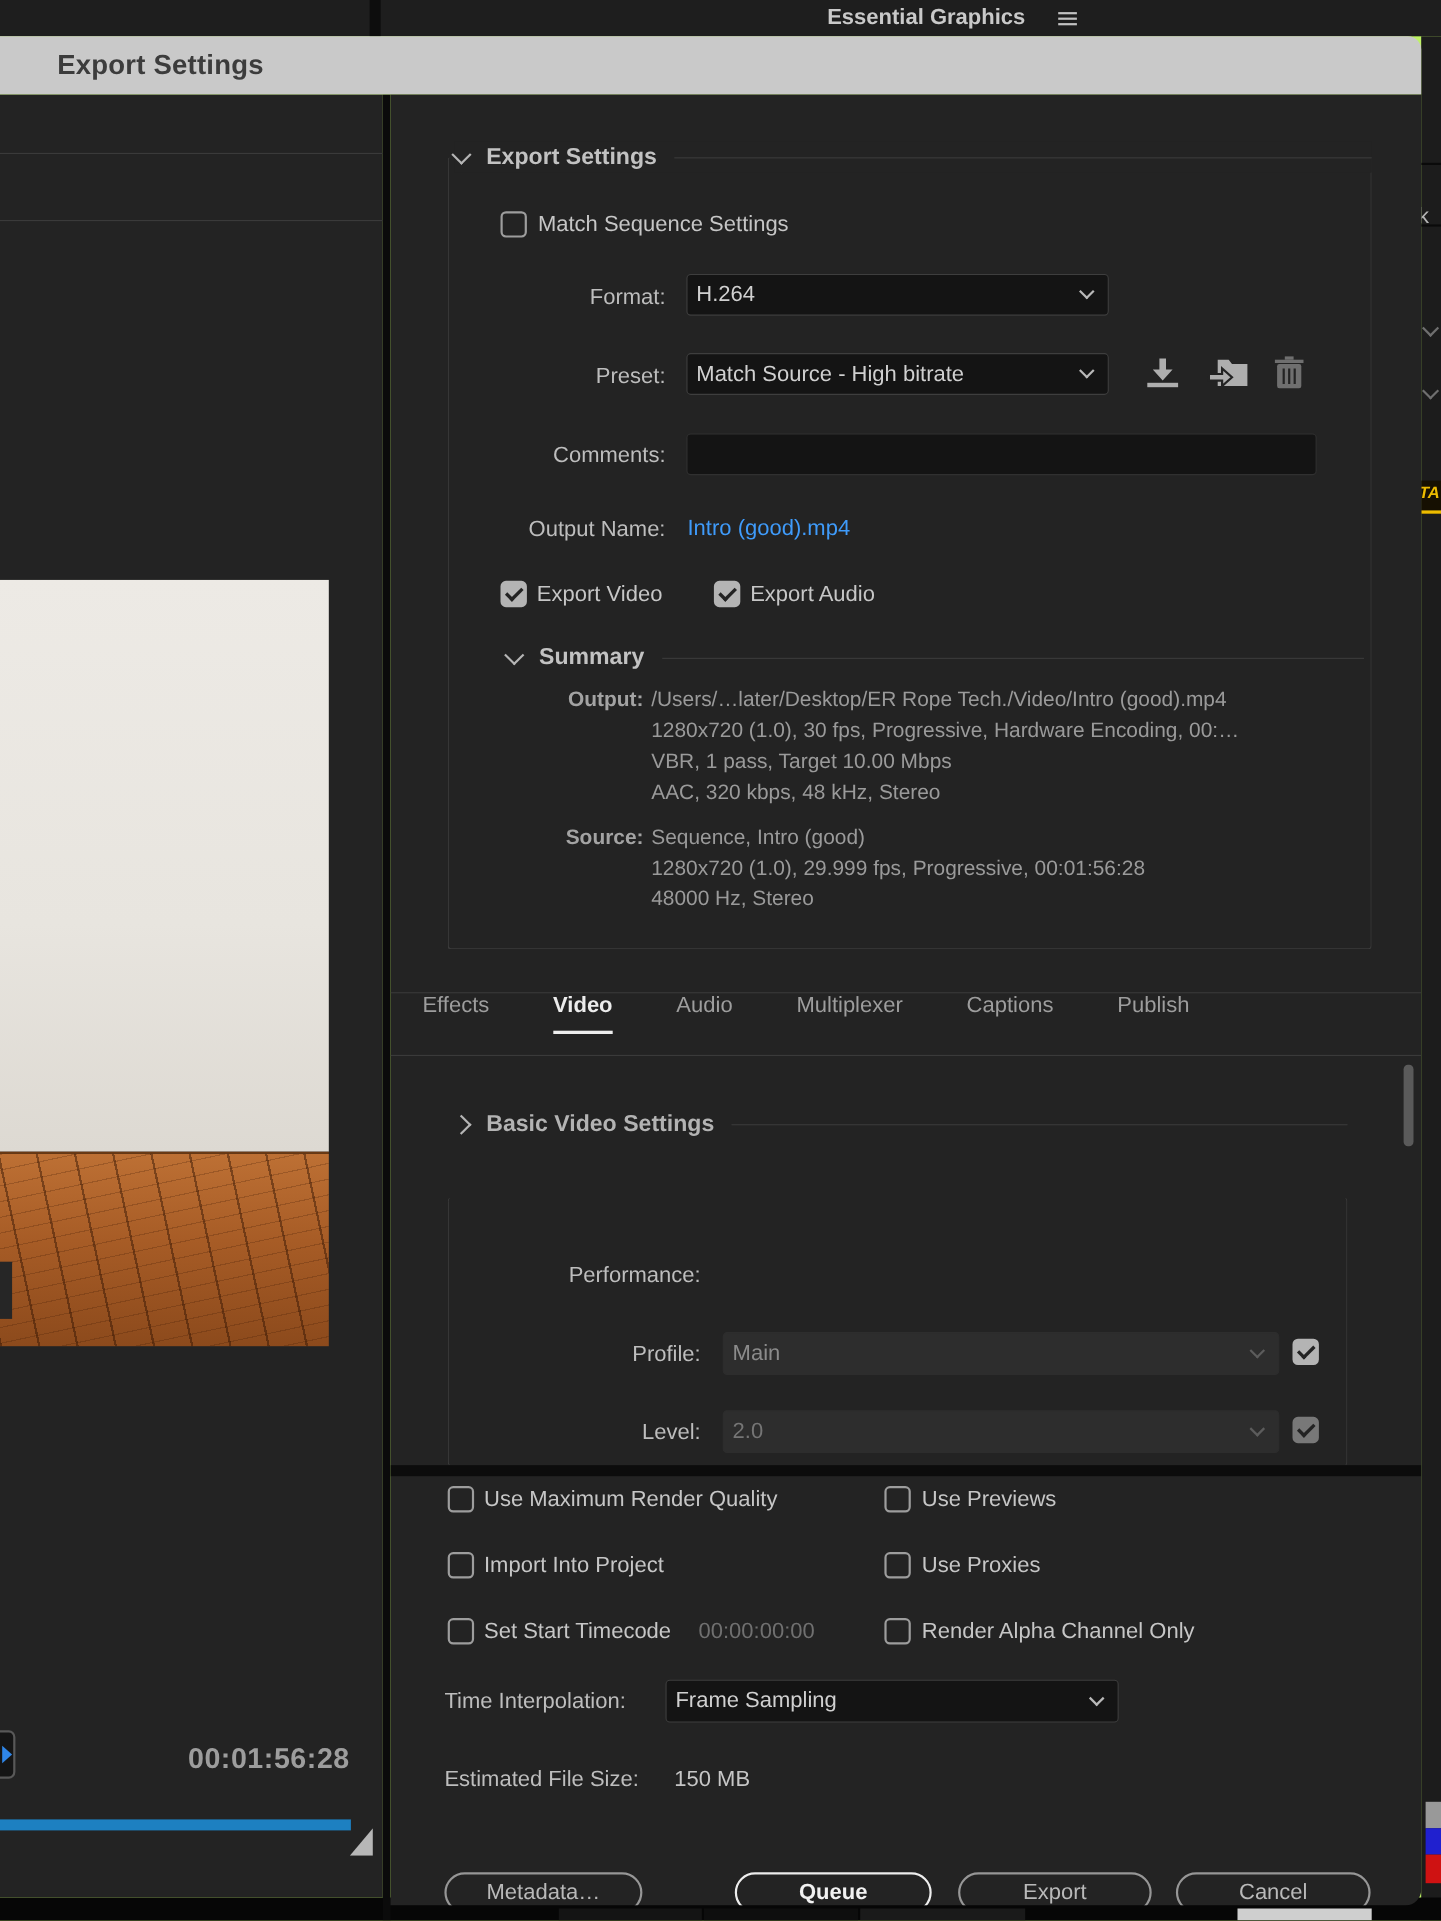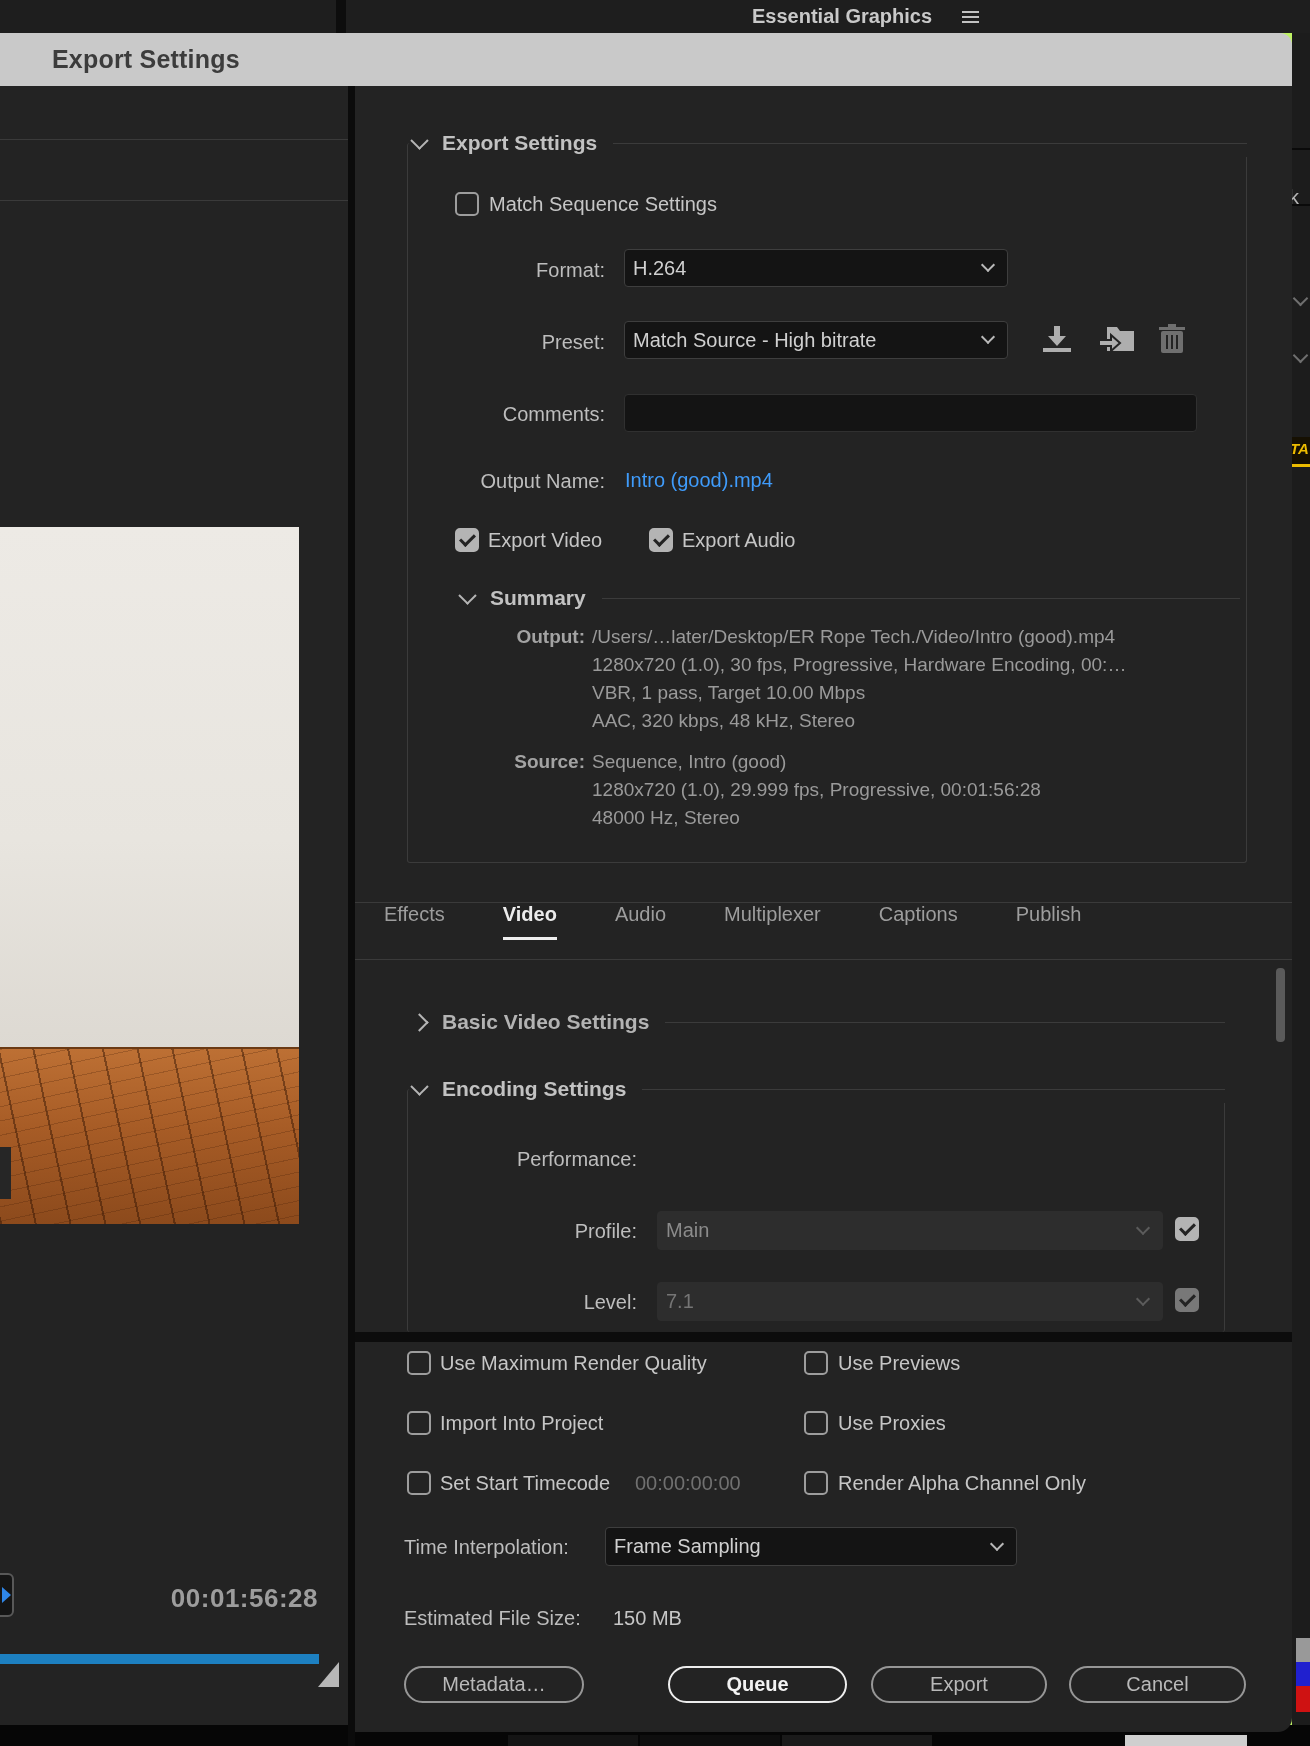--- a/index.html
+++ b/index.html
@@ -80,21 +80,21 @@
   .tabbar { position:absolute; left:0; top:816px; width:937px; height:58px; border-top:1px solid #3a3a3a; border-bottom:1px solid #3a3a3a; display:flex; align-items:flex-start; gap:58px; padding-left:29px; }
   .tab { color:#9d9d9d; font-size:20px; position:relative; white-space:nowrap; }
   .tab.active { color:#ececec; font-weight:700; }
   .tab.active::after { content:""; position:absolute; left:0; right:0; bottom:-14px; height:3px; background:#ededed; }
 
   .scrollthumb { position:absolute; left:921px; top:882px; width:9px; height:74px; background:#5a5a5a; border-radius:4px; }
 
   .hsep { position:absolute; left:0; top:1246px; width:937px; height:10px; background:#0c0c0c; }
 
   .linklabel { color:#3f9bfa; }
-  .btn { position:absolute; height:37px; border:2px solid #969696; border-radius:19px; background:transparent; color:#b9b9b9; font-size:20px; font-family:"Liberation Sans",sans-serif; display:flex; align-items:center; justify-content:center; }
+  .btn { position:absolute; height:37px; border:2px solid #969696; border-radius:19px; background:transparent; color:#b9b9b9; font-size:20px; font-family:"Liberation Sans",sans-serif; display:flex; align-items:center; justify-content:center;margin-top:36px; }
   .btn.primary { border:2.5px solid #ededed; color:#f2f2f2; font-weight:700; }
 
   .icon-btn { position:absolute; width:34px; height:30px; }
   .icon-btn svg { display:block; }
 </style>
 </head>
 <body>
 
 <div id="root">
 
@@ -242,38 +242,33 @@
 
     <div class="scrollthumb"></div>
 
     <div class="sect-head" style="left:58px;top:922px;width:812px">
       <span class="chev right"></span>
       <span class="sect-title" style="color:#b3b3b3">Basic Video Settings</span>
       <span class="sect-line"></span>
     </div>
 
     <div class="groupbox" style="left:52px;top:1003px;width:818px;height:243px;border-bottom:none"></div>
-    <div class="sect-head" style="left:58px;top:989px;width:812px;background:#232323">
-      <span class="chev down"></span>
-      <span class="sect-title">Encoding Settings</span>
-      <span class="sect-line"></span>
-    </div>
 
     <div class="flabel" style="left:60px;top:1062px;width:222px">Performance:</div>
 
     <div class="flabel" style="left:60px;top:1134px;width:222px">Profile:</div>
     <div class="dd disabled" style="left:302px;top:1125px;width:506px;height:39px">
       <span>Main</span>
       <span class="dd-chev"></span>
     </div>
     <span class="cb checked" style="left:820px;top:1131px"></span>
 
     <div class="flabel" style="left:60px;top:1205px;width:222px">Level:</div>
     <div class="dd disabled dim-text" style="left:302px;top:1196px;width:506px;height:39px">
-      <span>7.1</span>
+      <span>2.0</span>
       <span class="dd-chev"></span>
     </div>
     <span class="cb dim checked" style="left:820px;top:1202px"></span>
 
     <div class="hsep"></div>
 
     <span class="cb" style="left:52px;top:1265px"></span>
     <span class="cblabel" style="left:85px;top:1266px">Use Maximum Render Quality</span>
     <span class="cb" style="left:449px;top:1265px"></span>
     <span class="cblabel" style="left:483px;top:1266px">Use Previews</span>

